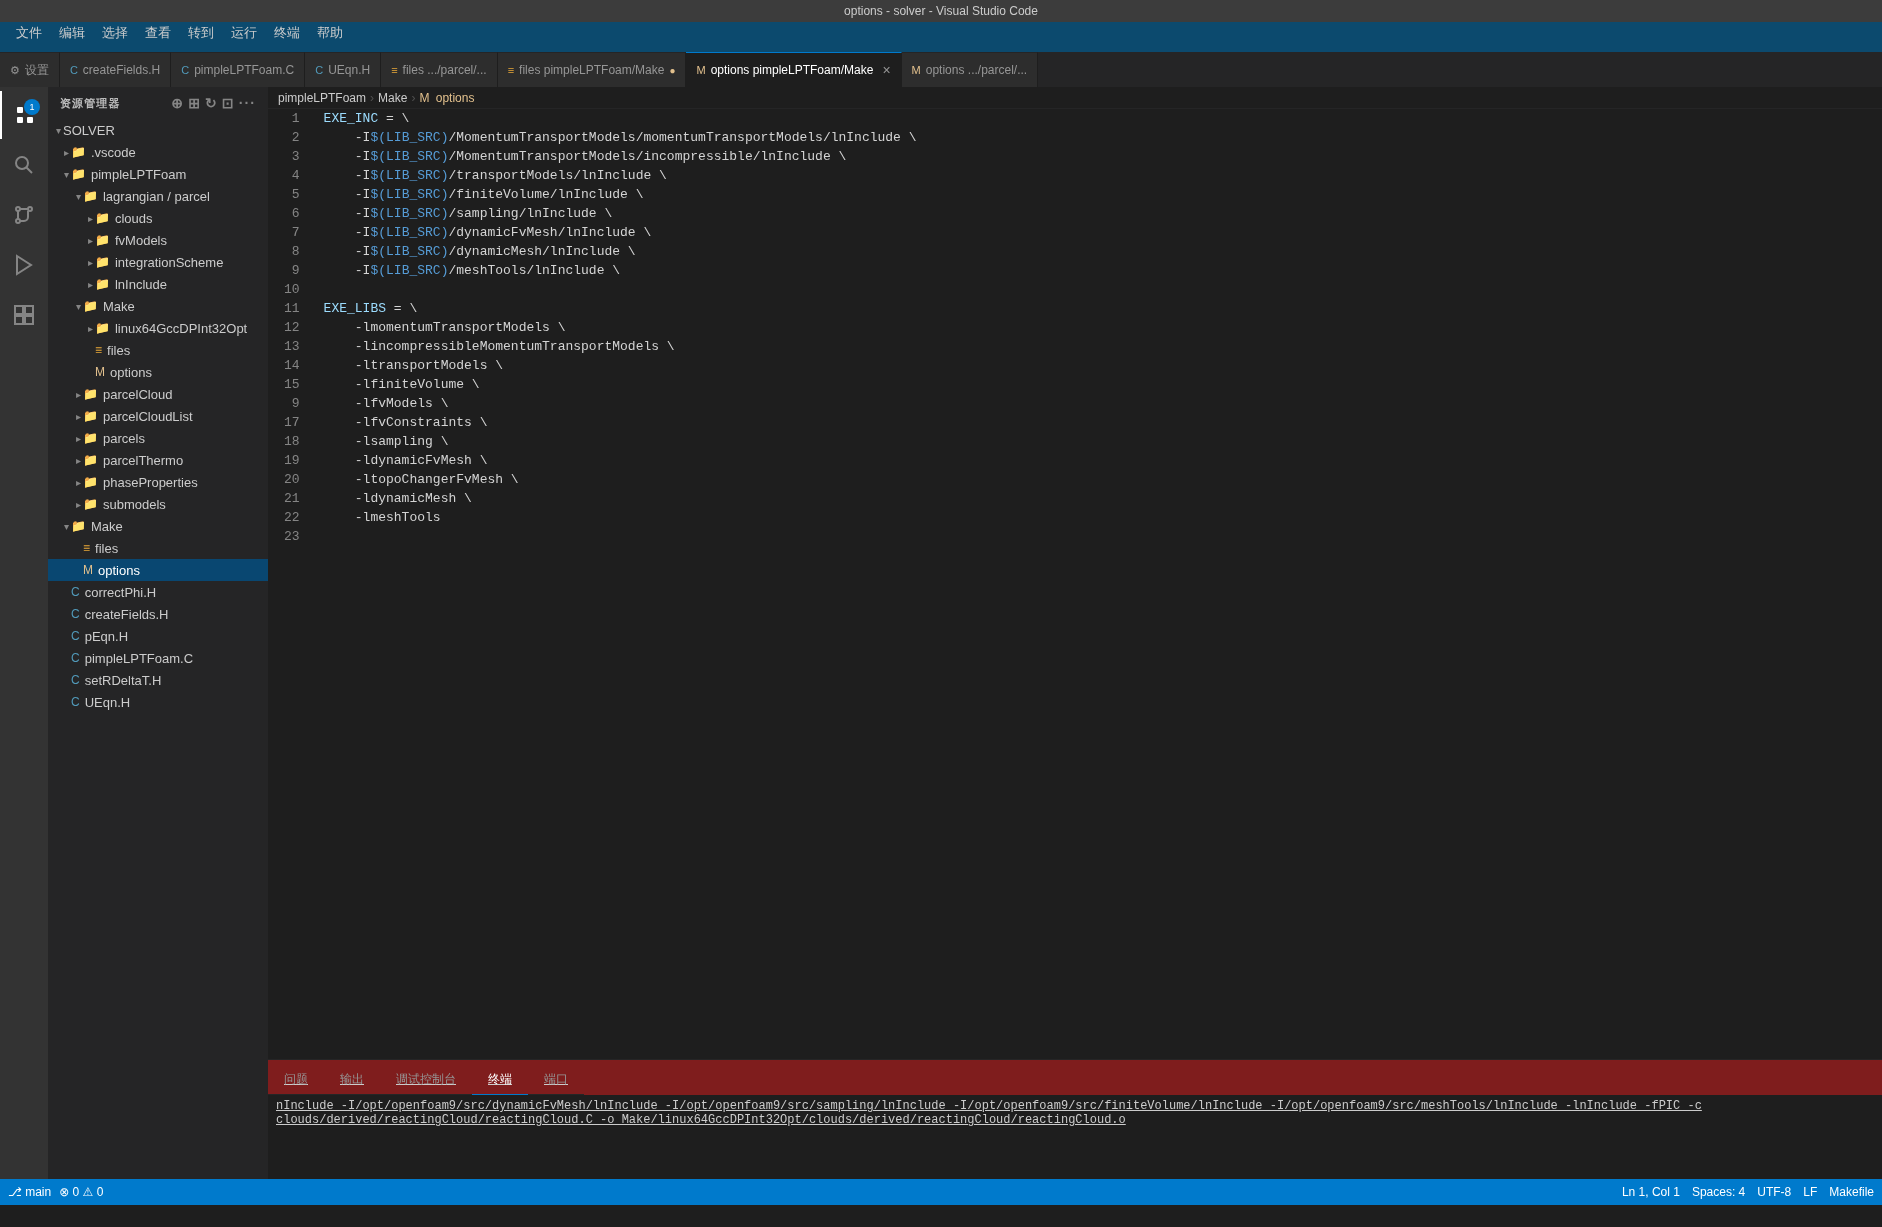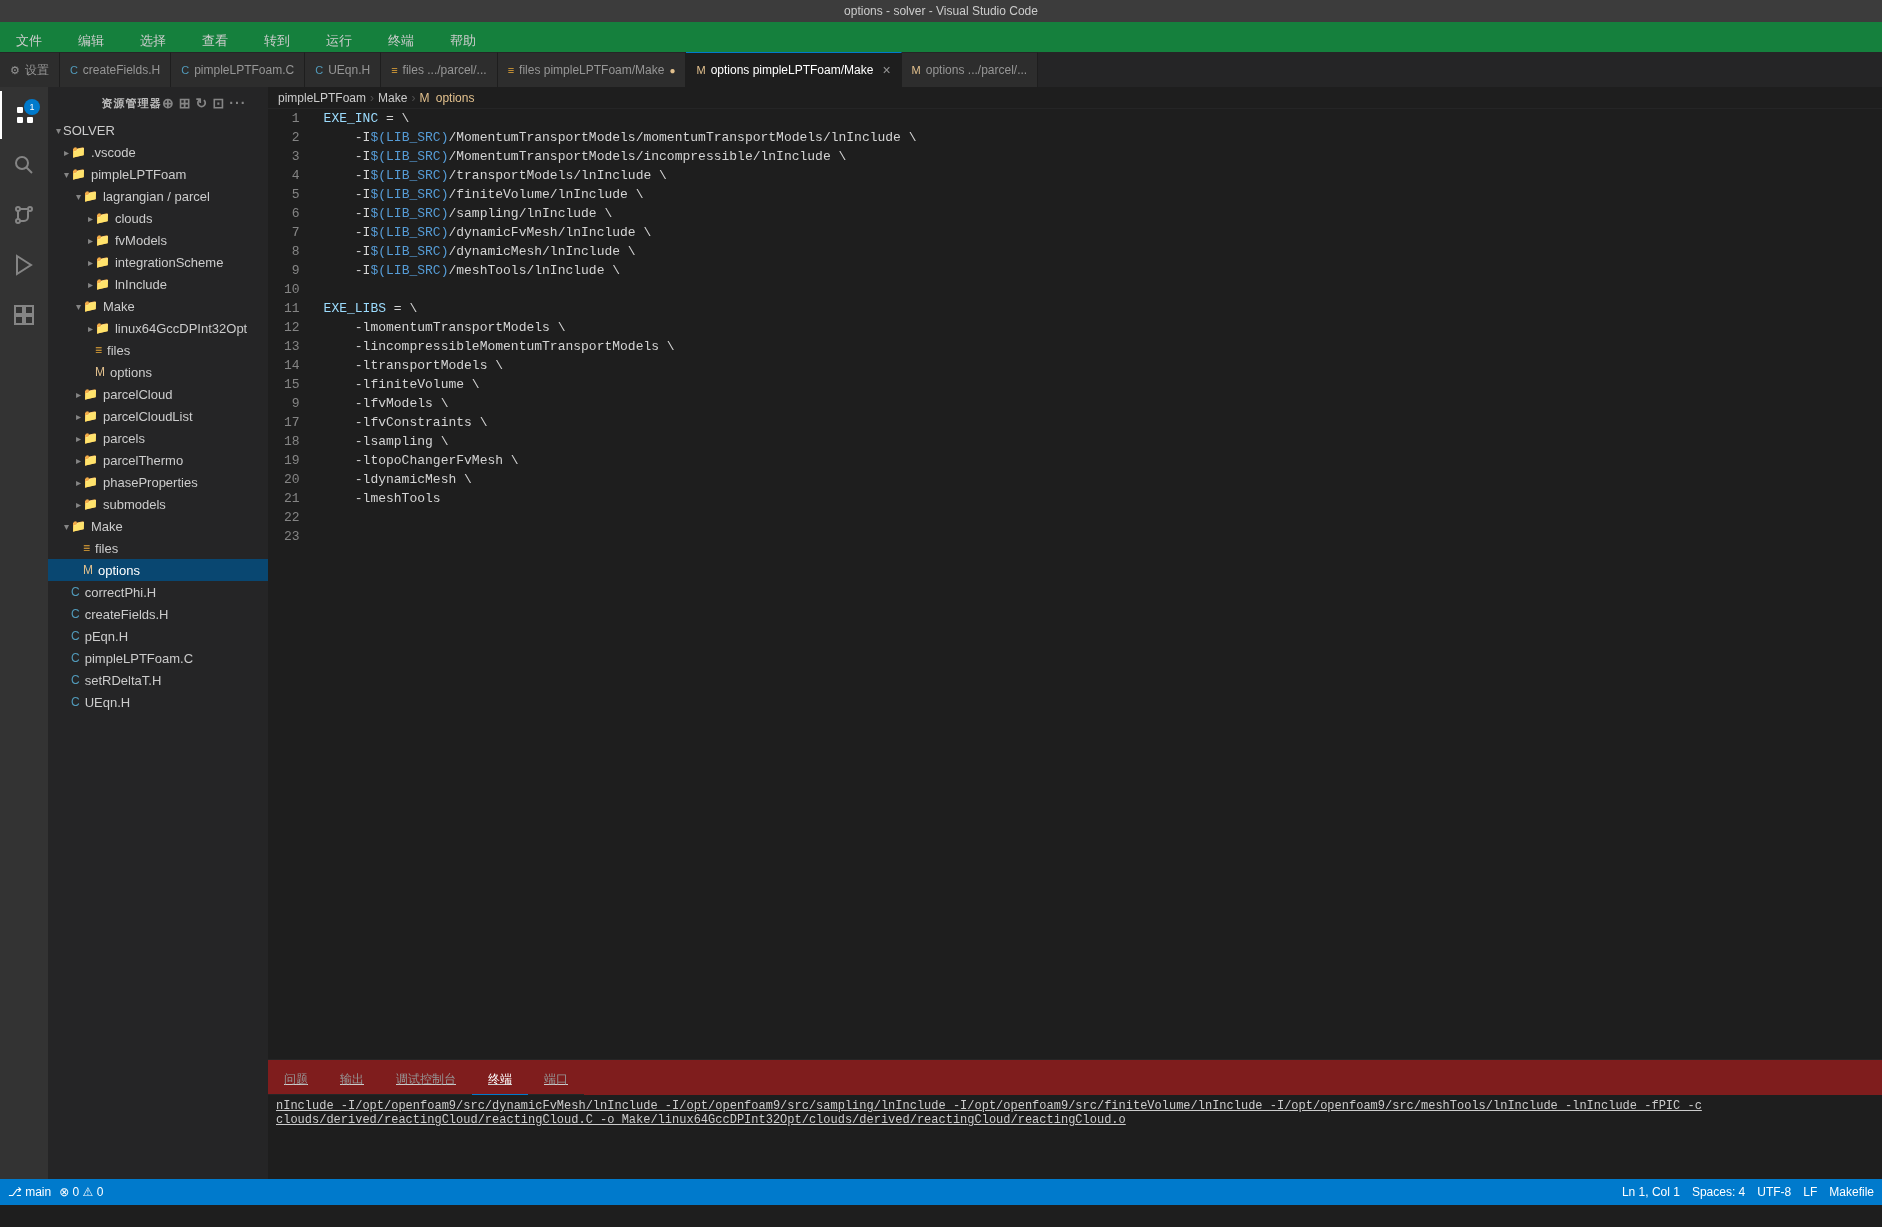--- a/index.html
+++ b/index.html
@@ -19,26 +19,26 @@
       height: 22px;
       display: flex;
       align-items: center;
       justify-content: center;
       color: #cccccc;
       font-size: 12px;
     }
 
     
     #menu-bar {
-      background: #15803d;
+      background: #0c4a6e;
       height: 30px;
       display: flex;
-      align-items: flex-end;
+      align-items: flex-start;
       padding: 0 8px;
-      gap: 20px;
+      gap: 1px;
     }
     .menu-item {
       padding: 2px 8px;
       cursor: pointer;
       color: #cccccc;
       font-size: 13px;
       border-radius: 3px;
     }
 
     
@@ -140,28 +140,27 @@
       background: #252526;
       flex-shrink: 0;
       overflow-y: auto;
       overflow-x: hidden;
       display: flex;
       flex-direction: column;
     }
     #sidebar-header {
       display: flex;
       align-items: center;
-      justify-content: center;
+      justify-content: space-between;
       padding: 8px 12px;
       font-size: 11px;
       font-weight: 700;
       text-transform: uppercase;
       letter-spacing: 0.1em;
       color: #bbbbbb;
-      margin-left: 32px;
     }
     .sidebar-actions {
       display: flex;
       gap: 4px;
       color: #858585;
       font-size: 14px;
     }
     .sidebar-actions span { cursor: pointer; }
 
     .tree-item {
@@ -632,20 +631,21 @@
           <div class="code-line"><span style="color:#d4d4d4">    -I</span><span style="color:#569cd6">$(LIB_SRC)</span><span style="color:#d4d4d4">/meshTools/lnInclude \</span></div>
           <div class="code-line"></div>
           <div class="code-line"><span style="color:#9cdcfe">EXE_LIBS</span><span style="color:#d4d4d4"> = \</span></div>
           <div class="code-line"><span style="color:#d4d4d4">    -lmomentumTransportModels \</span></div>
           <div class="code-line"><span style="color:#d4d4d4">    -lincompressibleMomentumTransportModels \</span></div>
           <div class="code-line"><span style="color:#d4d4d4">    -ltransportModels \</span></div>
           <div class="code-line"><span style="color:#d4d4d4">    -lfiniteVolume \</span></div>
           <div class="code-line"><span style="color:#d4d4d4">    -lfvModels \</span></div>
           <div class="code-line"><span style="color:#d4d4d4">    -lfvConstraints \</span></div>
           <div class="code-line"><span style="color:#d4d4d4">    -lsampling \</span></div>
+          <div class="code-line"><span style="color:#d4d4d4">    -ldynamicFvMesh \</span></div>
           <div class="code-line"><span style="color:#d4d4d4">    -ltopoChangerFvMesh \</span></div>
           <div class="code-line"><span style="color:#d4d4d4">    -ldynamicMesh \</span></div>
           <div class="code-line"><span style="color:#d4d4d4">    -lmeshTools</span></div>
           <div class="code-line"></div>
         </div>
       </div>
 
       <div id="panel">
         <div id="panel-tabs">
           <div class="panel-tab">问题</div>

